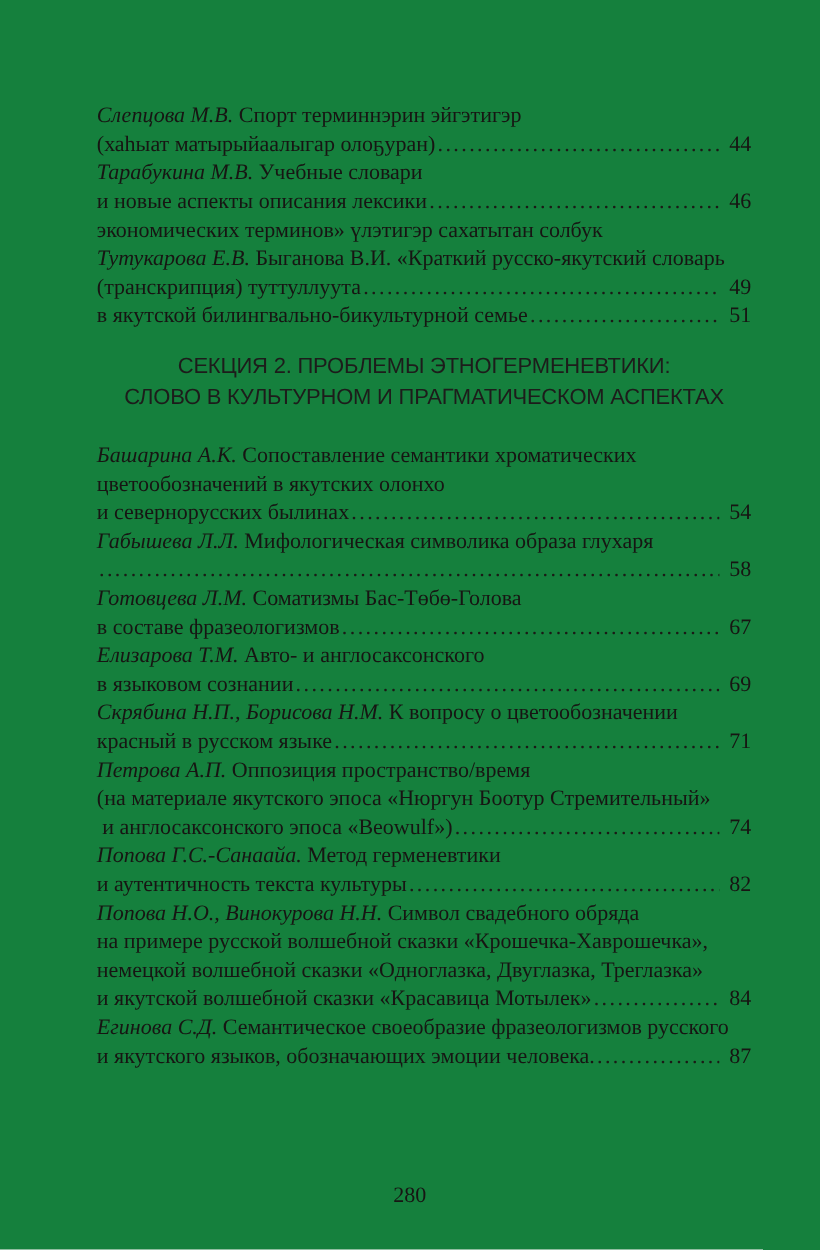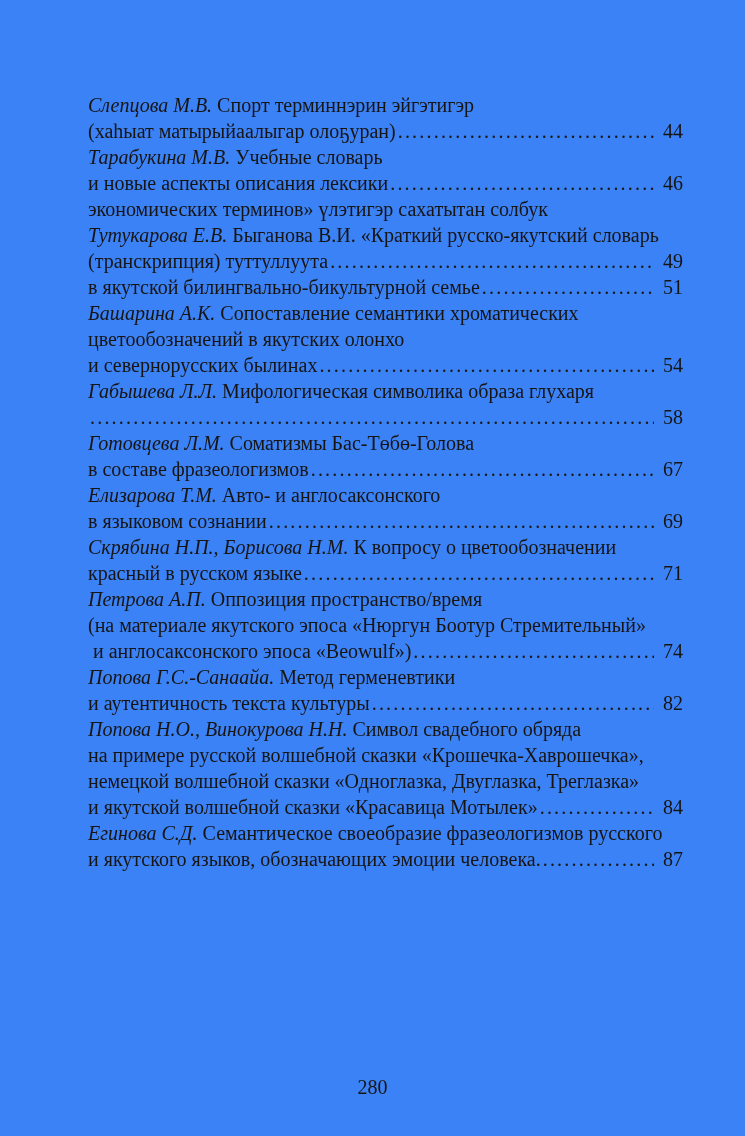--- a/index.html
+++ b/index.html
@@ -5,21 +5,21 @@
   html, body {
     margin: 0;
     padding: 0;
     background: #e9e9e9;
   }
   .page {
     position: relative;
     width: 745px;
     height: 1136px;
     margin: 0 auto;
-    background: #3b82f6;
+    background: #15803d;
     box-sizing: border-box;
     padding: 92px 62px 0 88px;
     overflow: hidden;
     font-family: "Liberation Serif", "DejaVu Serif", serif;
     font-size: 20px;
     line-height: 26px;
     color: #171513;
   }
   .toc {
     width: 100%;
@@ -77,21 +77,21 @@
       <div class="entries">
         <div class="toc-line">
           <span class="line-text"><span class="author">Слепцова М.В.</span><span class="title"> Спорт терминнэрин эйгэтигэр</span></span>
         </div>
         <div class="toc-line">
           <span class="line-text"><span class="title">(хаһыат матырыйаалыгар олоҕуран) </span></span>
           <span class="dots">......................................................................................................................................................</span>
           <span class="pagenum">44</span>
         </div>
         <div class="toc-line">
-          <span class="line-text"><span class="author">Тарабукина М.В.</span><span class="title"> Учебные словарь</span></span>
+          <span class="line-text"><span class="author">Тарабукина М.В.</span><span class="title"> Учебные словари</span></span>
         </div>
         <div class="toc-line">
           <span class="line-text"><span class="title">и новые аспекты описания лексики</span></span>
           <span class="dots">......................................................................................................................................................</span>
           <span class="pagenum">46</span>
         </div>
         <div class="toc-line">
           <span class="line-text"><span class="title">экономических терминов» үлэтигэр сахатытан солбук</span></span>
         </div>
         <div class="toc-line">
@@ -100,20 +100,24 @@
         <div class="toc-line">
           <span class="line-text"><span class="title">(транскрипция) туттуллуута</span></span>
           <span class="dots">......................................................................................................................................................</span>
           <span class="pagenum">49</span>
         </div>
         <div class="toc-line">
           <span class="line-text"><span class="title">в якутской билингвально-бикультурной семье </span></span>
           <span class="dots">......................................................................................................................................................</span>
           <span class="pagenum">51</span>
         </div>
+      </div>
+      <div class="section-heading">
+        <div class="heading-line">СЕКЦИЯ 2. ПРОБЛЕМЫ ЭТНОГЕРМЕНЕВТИКИ:</div>
+        <div class="heading-line">СЛОВО В КУЛЬТУРНОМ И ПРАГМАТИЧЕСКОМ АСПЕКТАХ</div>
       </div>
       <div class="entries">
         <div class="toc-line">
           <span class="line-text"><span class="author">Башарина А.К.</span><span class="title"> Сопоставление семантики хроматических</span></span>
         </div>
         <div class="toc-line">
           <span class="line-text"><span class="title">цветообозначений в якутских олонхо</span></span>
         </div>
         <div class="toc-line">
           <span class="line-text"><span class="title">и севернорусских былинах</span></span>

